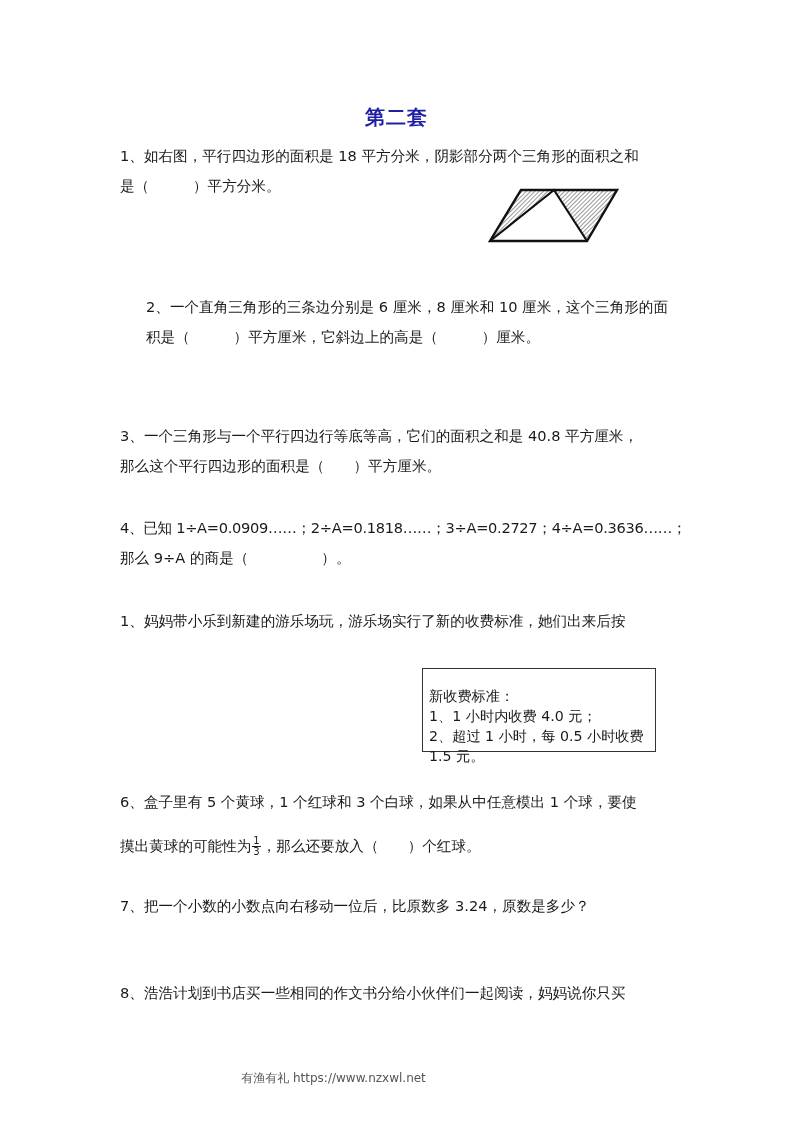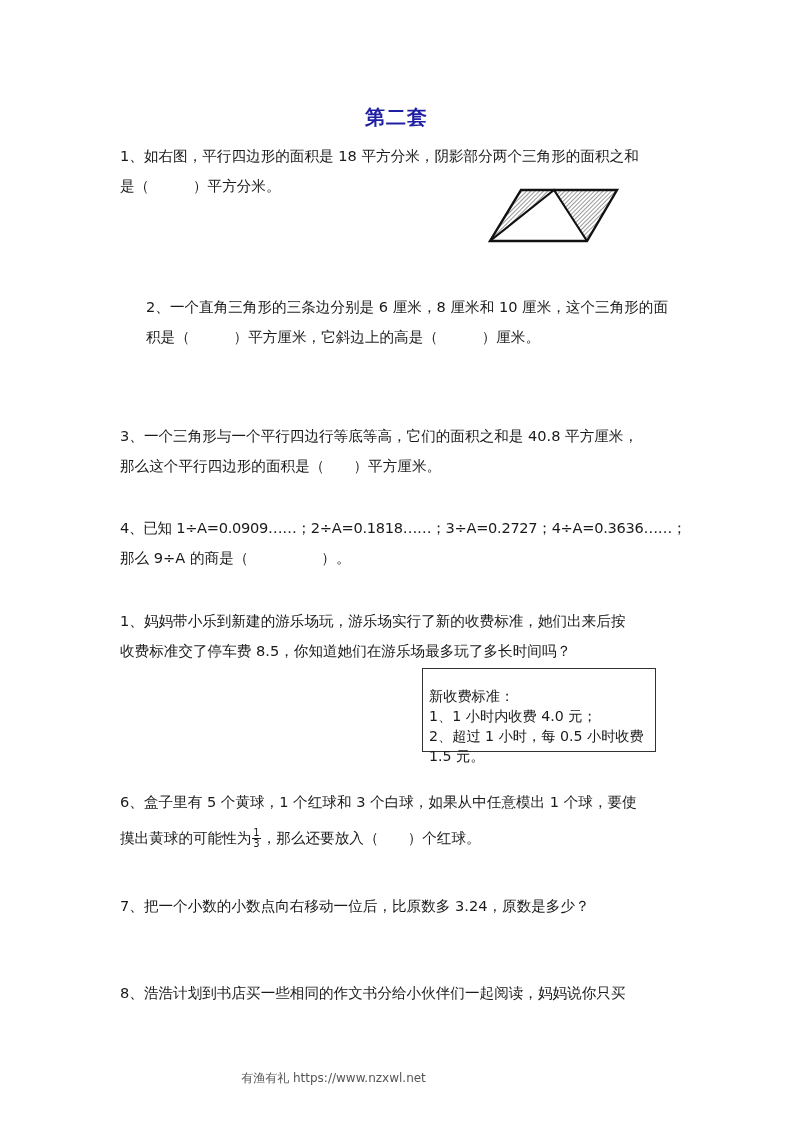--- a/index.html
+++ b/index.html
@@ -110,33 +110,32 @@
   <span class="line">那么这个平行四边形的面积是（　　）平方厘米。</span>
 </div>
 
 <div class="q" style="top:513px;">
   <span class="line" style="letter-spacing:-0.3px;">4、已知 1÷A=0.0909……；2÷A=0.1818……；3÷A=0.2727；4÷A=0.3636……；</span>
   <span class="line">那么 9÷A 的商是（　　　　　）。</span>
 </div>
 
 <div class="q" style="top:606px;">
   <span class="line">1、妈妈带小乐到新建的游乐场玩，游乐场实行了新的收费标准，她们出来后按</span>
-  <span class="line">收费标准交了停车费 8.5，你知道她们在游乐场最多玩了多长时间吗？</span>
 </div>
 
 <div class="fee-box">
   <span>新收费标准：</span>
   <span>1、1 小时内收费 4.0 元；</span>
   <span>2、超过 1 小时，每 0.5 小时收费</span>
   <span>1.5 元。</span>
 </div>
 
 <div class="q" style="top:787px;">
   <span class="line">6、盒子里有 5 个黄球，1 个红球和 3 个白球，如果从中任意模出 1 个球，要使</span>
-  <span class="line" style="margin-top:6px;"><span>摸出黄球的可能性为</span><span class="frac"><span class="num">1</span><span class="den">3</span></span><span>，那么还要放入（　　）个红球。</span></span>
+  <span class="line" style="margin-top:14px;"><span>摸出黄球的可能性为</span><span class="frac"><span class="num">1</span><span class="den">3</span></span><span>，那么还要放入（　　）个红球。</span></span>
 </div>
 
 <div class="q" style="top:891px;">
   <span class="line">7、把一个小数的小数点向右移动一位后，比原数多 3.24，原数是多少？</span>
 </div>
 
 <div class="q" style="top:978px;">
   <span class="line">8、浩浩计划到书店买一些相同的作文书分给小伙伴们一起阅读，妈妈说你只买</span>
 </div>
 

